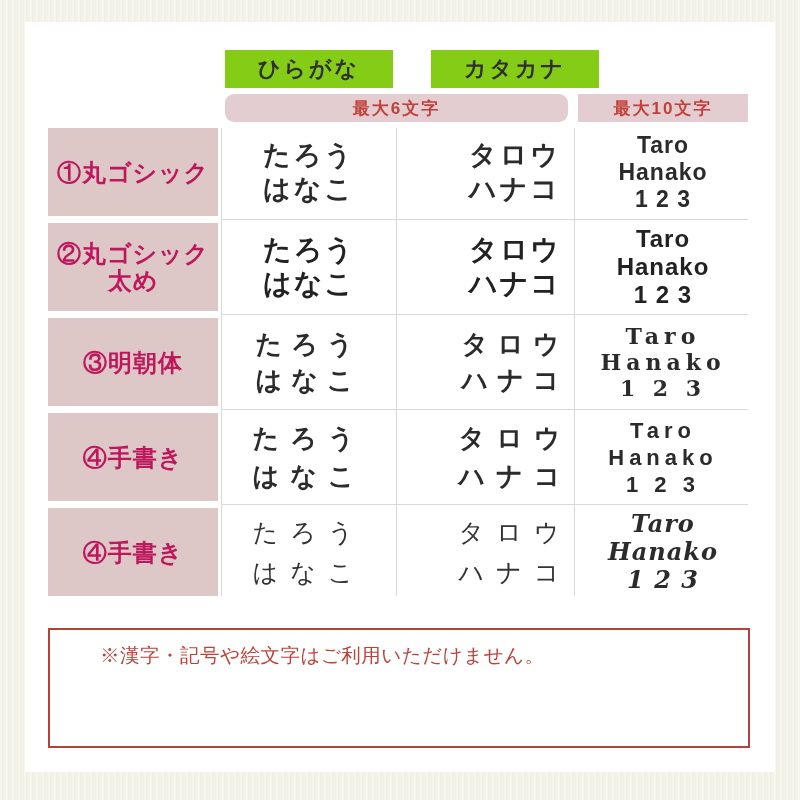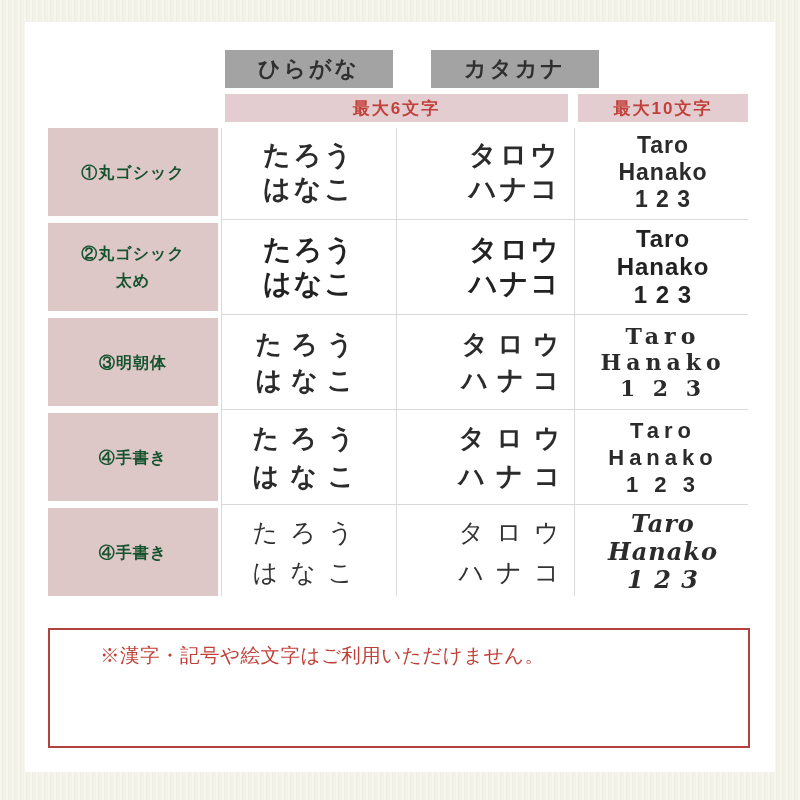--- a/index.html
+++ b/index.html
@@ -28,25 +28,25 @@
   .hd{top:28px;height:38px;}
   .sb{top:72px;height:28px;}
   .r0{top:106px;height:88px;}
   .r1{top:201px;height:88px;}
   .r2{top:296px;height:88px;}
   .r3{top:391px;height:88px;}
   .r4{top:486px;height:88px;}
 
   .flexc{display:flex;align-items:center;justify-content:center;text-align:center;white-space:pre-line;}
 
-  .hdcell{background:#a3a3a3;color:#2f2f2f;font-weight:800;font-size:22px;letter-spacing:3px;}
+  .hdcell{background:#84cc16;color:#2f2f2f;font-weight:800;font-size:22px;letter-spacing:3px;}
   .sbcell{background:#e3cdd0;color:#c2403a;font-weight:700;font-size:17px;letter-spacing:2px;}
-  .sb.kana{left:200px;width:343px;}
+  .sb.kana{left:200px;width:343px;border-radius:9px;}
 
-  .lbl{background:#ddc7c7;color:#14532d;font-weight:700;font-size:16px;line-height:27px;letter-spacing:1px;}
+  .lbl{background:#ddc7c7;color:#be185d;font-weight:700;font-size:24px;line-height:27px;letter-spacing:1px;}
 
   
   .vl{top:106px;height:468px;width:1px;background:#d9d9d9;}
   .vl.v0{left:196px;} .vl.v1{left:371px;} .vl.v2{left:549px;}
   .hl{left:196px;width:527px;height:1px;background:#d9d9d9;}
   .hl.h0{top:197px;} .hl.h1{top:292px;} .hl.h2{top:387px;} .hl.h3{top:482px;}
 
   
   .row-maru  .kana{font-family:"Liberation Sans",sans-serif;font-weight:600;font-size:27px;line-height:34px;letter-spacing:3px;color:#2b2b2b;}
   .row-maru  .eisu{font-family:"Liberation Sans",sans-serif;font-weight:600;font-size:23px;line-height:27px;letter-spacing:1px;color:#2b2b2b;}

